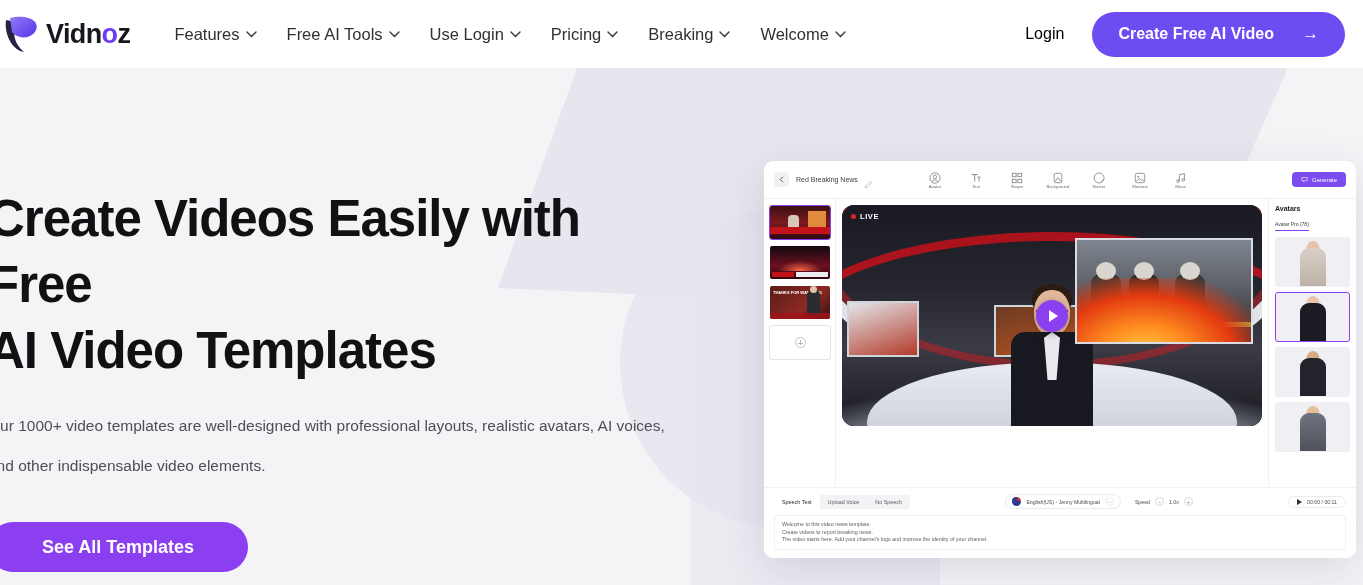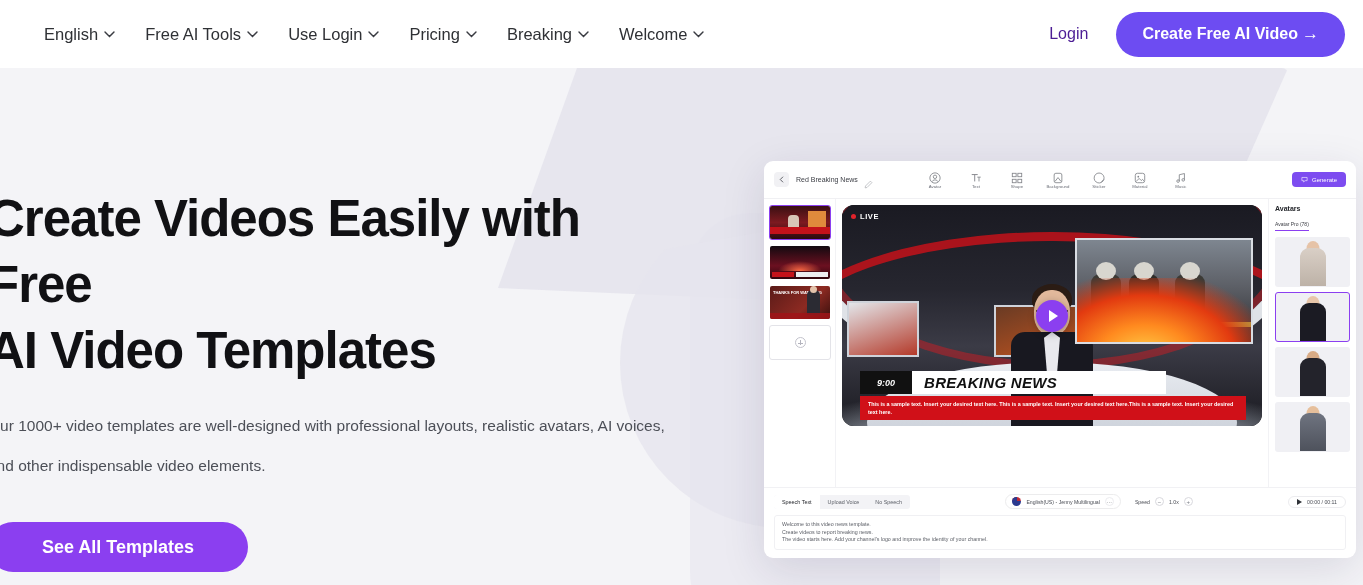--- a/index.html
+++ b/index.html
@@ -43,23 +43,23 @@
 
   .nav { display:flex; align-items:center; margin-left:44px; gap:30px; }
   .nav-item {
     display:flex; align-items:center; gap:6px;
     font-size:16.5px; color:#2f3135; cursor:pointer; white-space:nowrap;
   }
   .chev { width:11px; height:7px; display:block; }
   .chev svg { display:block; }
 
   .header-right { margin-left:auto; display:flex; align-items:center; gap:28px; margin-right:18px; }
-  .login { font-size:16px; color:#4c1d95; cursor:pointer; }
+  .login { font-size:16px; color:#000000; cursor:pointer; }
   .cta {
-    display:flex; align-items:center; gap:4px;
+    display:flex; align-items:center; gap:28px;
     background:#6d4cf2; color:#fff; border-radius:30px;
     padding:0 26px; height:45px; font-size:16px; font-weight:700;
     cursor:pointer; white-space:nowrap;
   }
   .cta .arr { font-size:17px; font-weight:400; }
 
   
   .hero { position:absolute; left:-12px; top:186px; width:700px; z-index:10; }
   .hero h1 {
     font-size:51px; line-height:66px; font-weight:700;
@@ -279,24 +279,39 @@
 
   <div class="bg-base"></div>
   <div class="bg-wrap">
     <div class="decor-3"></div>
     <div class="decor-1"></div>
     <div class="decor-2"></div>
   </div>
 
   <div class="header">
 
+    <div class="logo">
+      <span class="logo-mark">
+        <svg viewBox="0 0 44 40" width="44" height="40">
+          <defs>
+            <linearGradient id="lg" x1="0" y1="0" x2="1" y2="1">
+              <stop offset="0" stop-color="#8f7bf8"></stop>
+                <stop offset="1" stop-color="#5a34e8"></stop>
+            </linearGradient>
+          </defs>
+          <path d="M2 6 C0 20 8 36 20 38 C10 30 8 18 12 8 Z" fill="#2a2140"></path>
+          <path d="M6 4 C22 0 36 6 32 16 C28 25 14 26 8 18 Z" fill="url(#lg)"></path>
+        </svg>
+      </span>
+      <span class="logo-text"><span>Vidn</span><span class="o">o</span><span>z</span></span>
+    </div>
 
     <div class="nav">
       <div class="nav-item">
-        <span>English</span>
+        <span>Features</span>
         <span class="chev">
             <svg viewBox="0 0 11 7" width="11" height="7">
               <path d="M1 1 L5.5 5.6 L10 1" fill="none" stroke="#3a3c42" stroke-width="1.4" stroke-linecap="round"></path>
             </svg>
           </span>
       </div>
       <div class="nav-item">
         <span>Free AI Tools</span>
         <span class="chev">
             <svg viewBox="0 0 11 7" width="11" height="7">
@@ -494,27 +509,20 @@
               <div class="ff ff2"></div>
               <div class="ff ff3"></div>
             <div class="band"></div>
             <div class="fire"></div>
           </div>
 
           <div class="play">
               <i></i>
             </div>
 
-          <div class="lower3">
-            <div class="l3-row">
-              <div class="l3-time">9:00</div>
-              <div class="l3-title">BREAKING NEWS</div>
-            </div>
-            <div class="ticker">This is a sample text. Insert your desired text here. This is a sample text. Insert your desired text here.This is a sample text. Insert your desired text here.</div>
-          </div>
         </div>
       </div>
 
       <div class="rpanel">
         <div class="rp-title">Avatars</div>
         <div class="rp-tab">Avatar Pro (78)</div>
         <div class="av-list">
           <div class="av av1">
               <div class="hd"></div>
               <div class="fig"></div>

